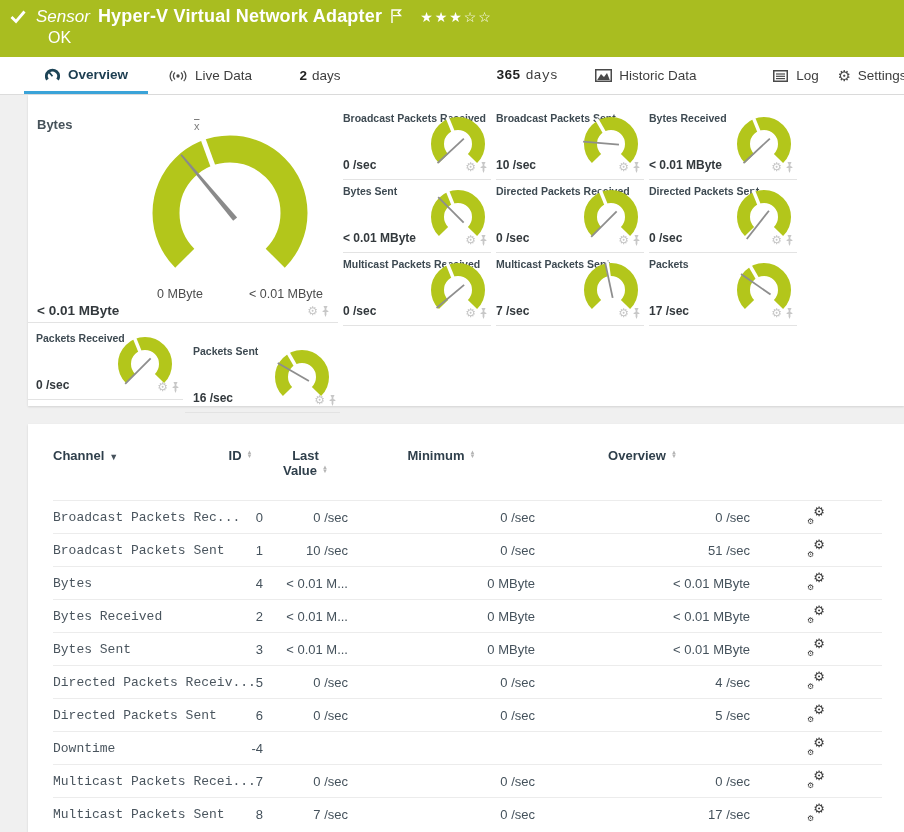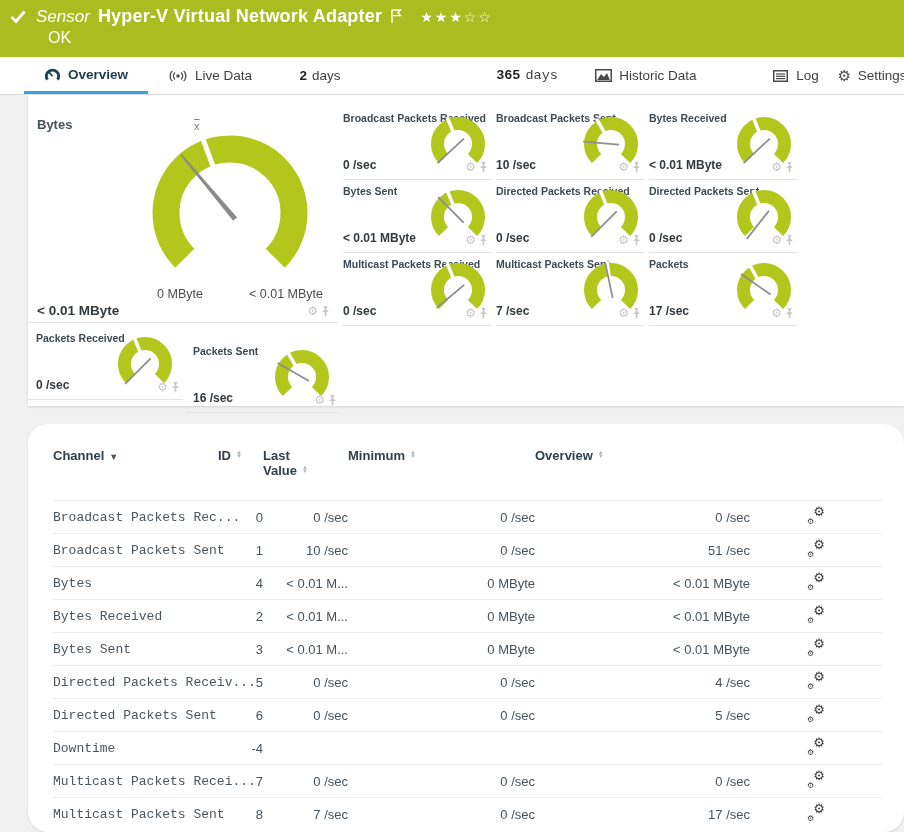--- a/index.html
+++ b/index.html
@@ -19,21 +19,21 @@
   .tab{position:absolute;top:0;height:37px;display:flex;align-items:center;justify-content:center;gap:7px;
        font-size:13.5px;color:#3e3e3e;cursor:pointer;box-sizing:border-box;}
   .tab .num{font-weight:bold;color:#222;margin-right:-2px;}
   .tab.active{border-bottom:3px solid #3aa3d8;}
   .tab.active .tab-label{color:#1c3d50;font-weight:bold;}
   .tab .glyph{font-size:15px;color:#4a4a4a;line-height:1;}
 
   
   .panel{position:absolute;left:28px;width:876px;background:#fff;}
   .panel-gauges{top:95px;height:311px;box-shadow:0 1px 2px rgba(0,0,0,.12);}
-  .panel-table{top:424px;height:408px;box-shadow:0 1px 2px rgba(0,0,0,.12);border-radius:20px;}
+  .panel-table{top:424px;height:408px;box-shadow:0 1px 2px rgba(0,0,0,.12);}
 
   
   .big-tile{position:absolute;left:0;top:12px;width:310px;height:216px;border-bottom:1px solid #e3e3e3;box-sizing:border-box;}
   .big-title{position:absolute;left:9px;top:10px;font-size:13px;font-weight:bold;color:#46525a;}
   .big-gauge{position:absolute;left:107px;top:14px;}
   .xbar{position:absolute;left:166px;top:13px;font-size:11px;color:#7d7d7d;text-decoration:overline;}
   .scale-label{position:absolute;top:180px;font-size:12.5px;color:#4c4c4c;text-align:center;}
   .scale-min{left:116px;width:72px;}
   .scale-max{left:212px;width:92px;}
   .big-value{position:absolute;left:9px;top:196px;font-size:13.5px;font-weight:bold;color:#33393d;}
@@ -47,21 +47,21 @@
   .tile-icons svg{display:block;cursor:pointer;}
   .big-tile .tile-icons{top:198px;right:8px;}
   .arc{fill:none;stroke:#b3c61b;}
   .notch{stroke:#fff;}
   .needle{stroke:#8e8e8e;}
 
   
   table.channels{border-collapse:collapse;margin:24px 20px 0 25px;width:829px;table-layout:fixed;
                  font-size:13px;color:#45525c;}
   .col-ch{width:165px;}.col-id{width:45px;}.col-lv{width:85px;}.col-min{width:187px;}.col-max{width:215px;}.col-ic{width:132px;}
-  thead th{font-weight:bold;color:#2f3f4b;text-align:left;vertical-align:top;padding:0;height:52px;font-size:13px;cursor:pointer;}
+  thead th{font-weight:bold;color:#2f3f4b;text-align:center;vertical-align:top;padding:0;height:52px;font-size:13px;cursor:pointer;}
   thead th.h-channel{text-align:left;}
   tbody td{border-top:1px solid #ececec;height:32px;text-align:right;padding:0;white-space:nowrap;}
   tbody td.c-channel{text-align:left;color:#4a555e;font-family:Liberation Mono, monospace;}
   td.c-icon,th.h-icon{text-align:center;}
   .sort{display:inline-block;vertical-align:2px;margin-left:5px;color:#b5b5b5;font-size:6px;line-height:4px;}
   .sort i{display:block;font-style:normal;}
   .sort-active{color:#46525c;font-size:9px;margin-left:5px;}
   .chan-edit{position:relative;display:inline-block;width:18px;height:15px;color:#3c3c3c;cursor:pointer;}
   .chan-edit .g1{position:absolute;right:0;top:-3px;font-size:13px;line-height:1;}
   .chan-edit .g2{position:absolute;left:0;bottom:-3px;font-size:8px;line-height:1;}

